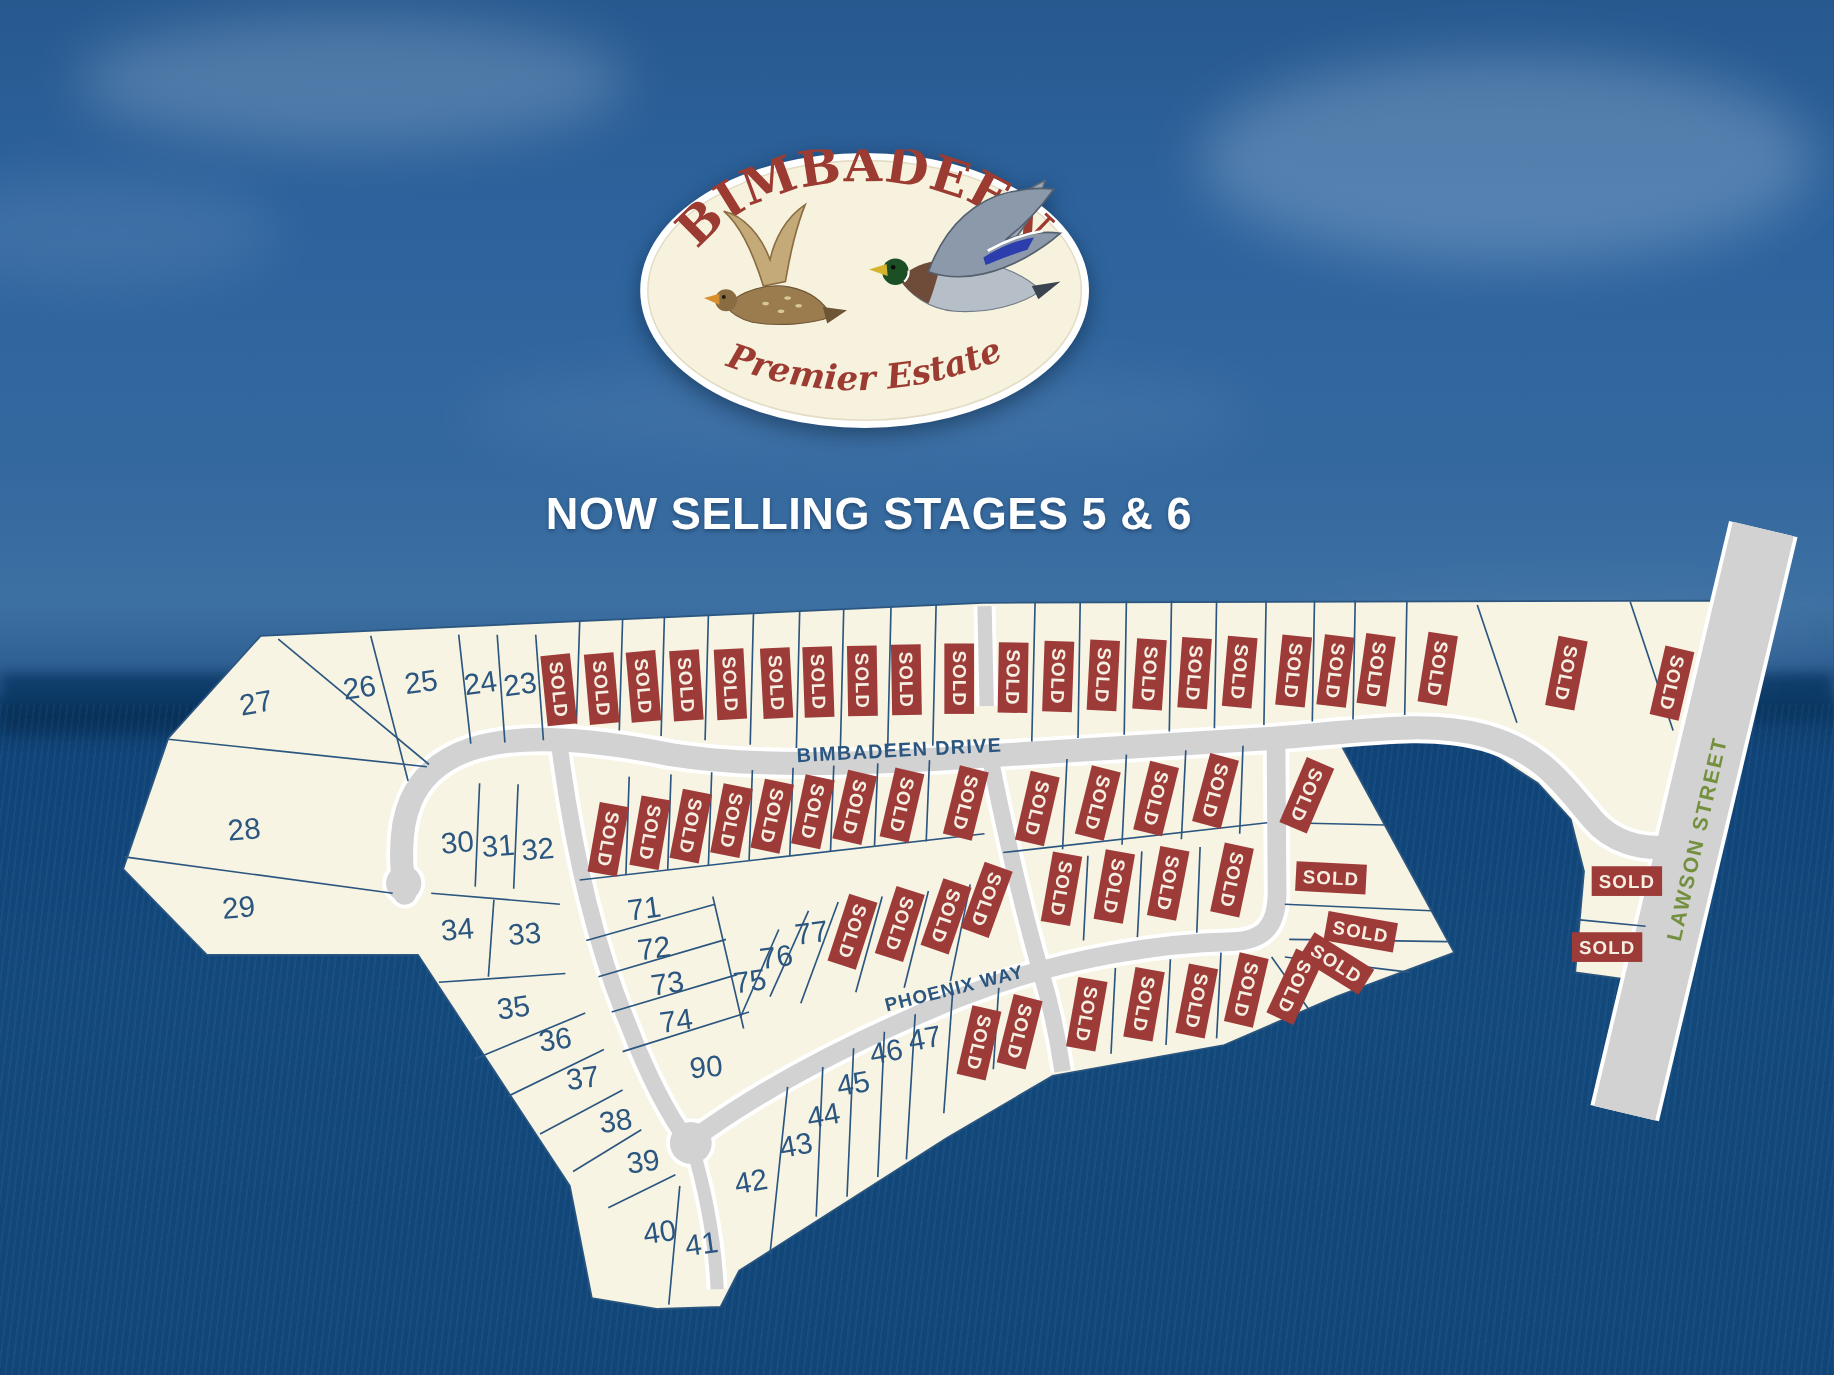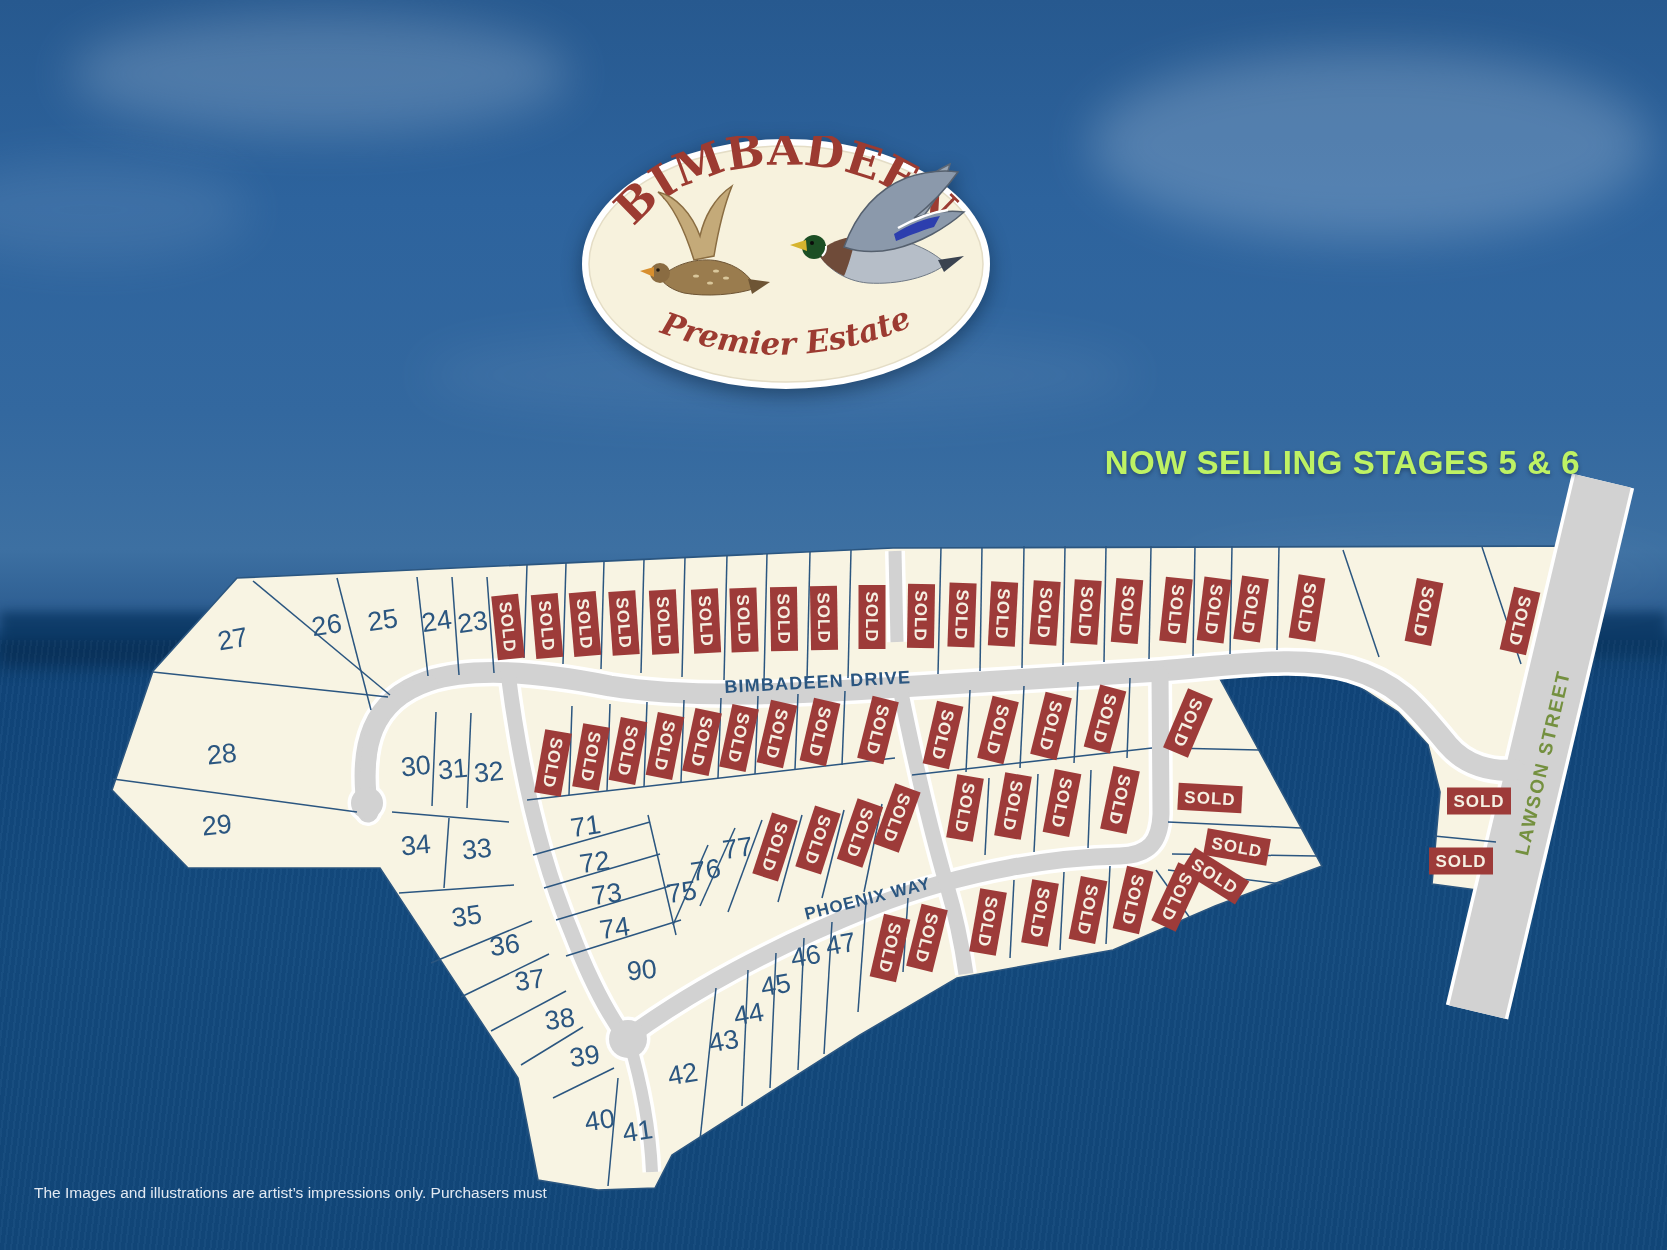--- a/index.html
+++ b/index.html
@@ -11,22 +11,22 @@
   .c1{left:70px;top:14px;width:500px;height:120px;opacity:.55}
   .c2{left:1090px;top:50px;width:560px;height:190px;opacity:.6}
   .c3{left:420px;top:330px;width:720px;height:90px;opacity:.18}
   .c4{left:-70px;top:160px;width:320px;height:100px;opacity:.25}
   .c5{left:1180px;top:540px;width:500px;height:70px;opacity:.14}
   .trees{position:absolute;left:0;top:612px;width:100%;height:44px;background:#0a3763;filter:blur(6px);opacity:.85}
   .trees2{position:absolute;left:0;top:642px;width:40%;height:26px;background:#082f57;filter:blur(7px);opacity:.7}
   .grass{position:absolute;left:0;top:640px;width:100%;height:610px;
          background:repeating-linear-gradient(97deg,rgba(255,255,255,.028) 0 2px,rgba(0,0,0,.025) 2px 6px)}
   #logo{position:absolute;left:576px;top:136px;width:420px;height:258px;filter:drop-shadow(0 6px 10px rgba(0,20,40,.45))}
-  #headline{position:absolute;left:0;top:444px;width:1580px;text-align:right;color:#bef264;
-            font-size:33px;font-weight:bold;letter-spacing:.5px;text-shadow:0 2px 4px rgba(0,10,30,.35)}
+  #headline{position:absolute;left:0;top:444px;width:1580px;text-align:center;color:#ffffff;
+            font-size:41px;font-weight:bold;letter-spacing:.5px;text-shadow:0 2px 4px rgba(0,10,30,.35)}
   #disclaimer{position:absolute;left:34px;top:1180px;width:520px;color:#e2e9f2;font-size:15.5px;line-height:1.65}
   #map-svg{position:absolute;left:0;top:0}
   .lot-num{fill:#2b5680;font-family:"Liberation Sans",sans-serif;font-size:27px}
   .road-label{font-family:"Liberation Sans",sans-serif;font-weight:bold}
 </style>
 </head>
 <body>
 
 <div class="layer bg-sky"></div>
 <div class="cloud c1"></div>
@@ -442,14 +442,13 @@
     <path d="M362,124 L388,120 L368,136 Z" fill="#3a4350"></path>
   </g>
   <text font-family="DejaVu Serif, serif" font-weight="bold" font-style="italic" font-size="31" fill="#9c3b31">
     <textPath href="#arcBot" startOffset="50%" text-anchor="middle">Premier Estate</textPath>
   </text>
 </svg>
 
 <div id="headline">NOW SELLING STAGES 5 &amp; 6</div>
 
 <div id="disclaimer">
-  <div>The Images and illustrations are artist’s impressions only. Purchasers must</div>
 </div>
 
 </body></html>

